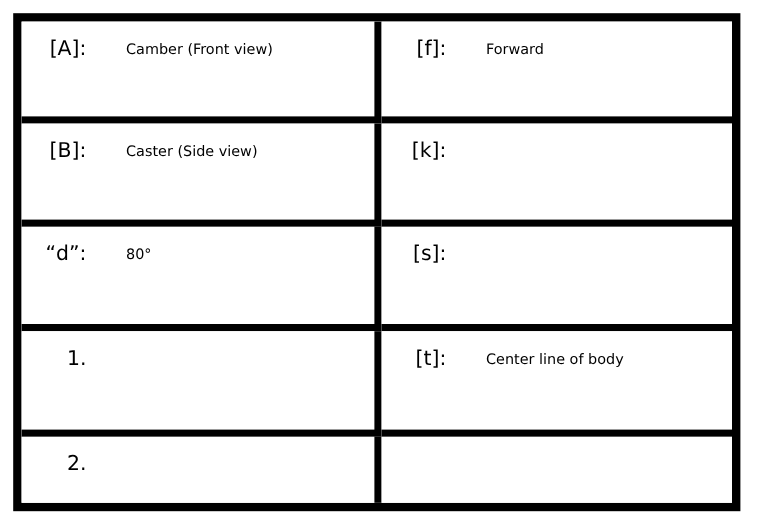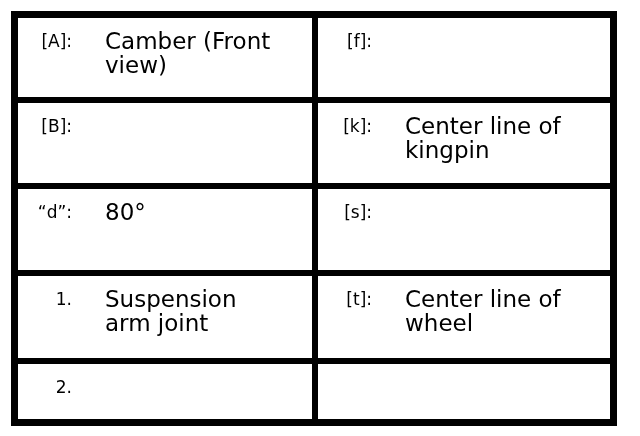--- a/index.html
+++ b/index.html
@@ -43,60 +43,60 @@
   .key {
     flex: 0 0 42px;
     text-align: right;
     white-space: nowrap;
     font-size: 17px;
     line-height: 24px;
   }
   .desc {
     margin-left: 33px;
     max-width: 168px;
-    font-size: 23px;
+    font-size: 12px;
     line-height: 24px;
   }
 </style>
 </head>
 <body>
 
 <div class="legend-table">
 
   <div class="cell">
     <span class="key">[A]:</span>
     <span class="desc">Camber (Front view)</span>
   </div>
   <div class="cell col-last">
     <span class="key">[f]:</span>
+    <span class="desc">Forward</span>
   </div>
 
   <div class="cell">
     <span class="key">[B]:</span>
+    <span class="desc">Caster (Side view)</span>
   </div>
   <div class="cell col-last">
     <span class="key">[k]:</span>
-    <span class="desc">Center line of kingpin</span>
   </div>
 
   <div class="cell">
     <span class="key">“d”:</span>
     <span class="desc">80°</span>
   </div>
   <div class="cell col-last">
     <span class="key">[s]:</span>
   </div>
 
   <div class="cell">
     <span class="key">1.</span>
-    <span class="desc">Suspension arm joint</span>
   </div>
   <div class="cell col-last">
     <span class="key">[t]:</span>
-    <span class="desc">Center line of wheel</span>
+    <span class="desc">Center line of body</span>
   </div>
 
   <div class="cell row-last">
     <span class="key">2.</span>
   </div>
   <div class="cell col-last row-last">
     <span class="key"></span>
     <span class="desc"></span>
   </div>
 

